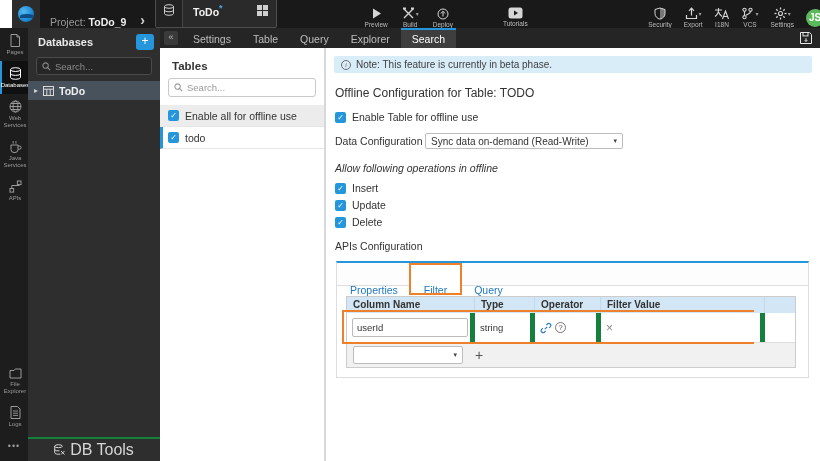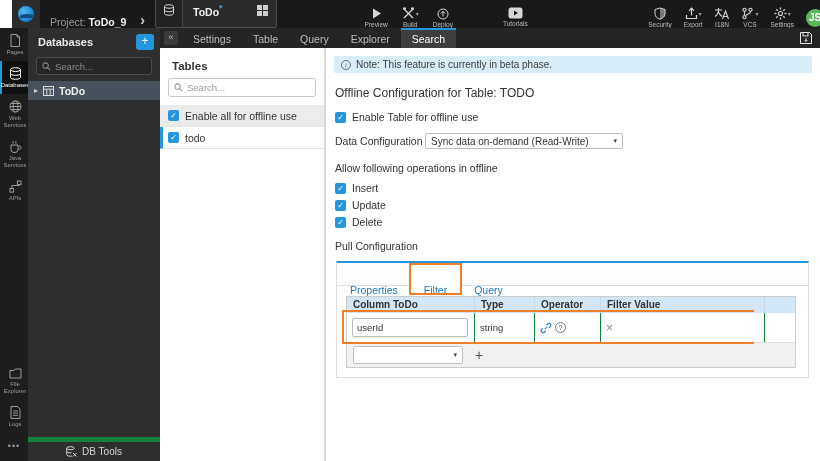--- a/index.html
+++ b/index.html
@@ -43,21 +43,21 @@
   
   .dbpanel { position:absolute; left:28px; top:28px; bottom:0; width:132px; background:#2e2e2e; display:flex; flex-direction:column; }
   .dbp-head { display:flex; align-items:center; padding:6px 6px 4px 10px; }
   .dbp-title { color:#e8e8e8; font-size:11px; font-weight:bold; flex:1; }
   .dbp-add { width:18px; height:16px; background:#2596db; color:#fff; border-radius:3px; font-size:12px; line-height:15px; text-align:center; cursor:pointer; }
   .dbp-search { margin:3px 8px 6px; height:18px; background:#262626; border:1px solid #4a4a4a; border-radius:3px; display:flex; align-items:center; padding:0 5px; }
   .dbp-search input { background:transparent; border:none; outline:none; color:#bdbdbd; font-size:9.5px; width:100%; font-family:inherit; }
   .dbp-search input::placeholder { color:#8a8a8a; }
   .tree-row { display:flex; align-items:center; gap:5px; height:19px; padding:0 6px; background:#47525c; color:#f0f0f0; font-size:10.5px; font-weight:bold; cursor:pointer; }
   .tree-caret { color:#cfcfcf; font-size:8px; }
-  .dbp-footer { margin-top:auto; border-top:5px solid #15803d; height:24px; display:flex; align-items:center; justify-content:center; gap:5px; color:#d6d6d6; font-size:10px; cursor:pointer; }
+  .dbp-footer { margin-top:auto; border-top:2px solid #15803d; height:24px; display:flex; align-items:center; justify-content:center; gap:5px; color:#d6d6d6; font-size:16px; cursor:pointer; }
 
   
   .svc-bar { position:absolute; left:160px; top:28px; right:0; height:20px; background:#252525; display:flex; align-items:stretch; }
   .svc-collapse { width:14px; height:14px; margin:3px 4px 0 4px; background:#3a3a3a; border-radius:2px; color:#bbb; font-size:9px; line-height:13px; text-align:center; cursor:pointer; }
   .svc-tab { padding:0 11px; font-size:10.5px; color:#bdbdbd; line-height:18px; border-top:2px solid transparent; cursor:pointer; }
   .svc-tab.active { background:#3e3e3e; color:#fff; border-top:2px solid #2596db; }
   .svc-save { margin-left:auto; margin-right:7px; display:flex; align-items:center; cursor:pointer; }
 
   
   .tables-panel { position:absolute; left:160px; top:48px; bottom:0; width:165px; background:#fff; border-right:1px solid #d8d8d8; }
@@ -76,37 +76,37 @@
   .main { position:absolute; left:325px; top:48px; right:0; bottom:0; background:#fff; border-left:1px solid #d8d8d8; padding:8px 8px 0 8px; font-size:10.5px; color:#333; }
   .note { background:#d9edf9; border-radius:2px; height:17px; display:flex; align-items:center; gap:5px; padding:0 7px; color:#3d3d3d; font-size:10px; }
   .info-ic { width:10px; height:10px; border:1px solid #6f6f6f; border-radius:50%; color:#6f6f6f; font-size:7px; line-height:8px; text-align:center; font-style:italic; font-family:"Liberation Serif",serif; flex:0 0 auto; }
   .m-title { font-size:12px; color:#333; margin:13px 0 0 1px; }
   .cbrow { display:flex; align-items:center; gap:6px; margin:11px 0 0 1px; }
   .dc-row { display:flex; align-items:center; margin:10px 0 0 1px; }
   .dc-label { width:90px; color:#333; }
   .sel { height:16px; border:1px solid #bdbdbd; border-radius:2px; background:#fff; display:flex; align-items:center; padding:0 5px; font-size:10px; color:#333; cursor:pointer; }
   .sel .caret { margin-left:auto; font-size:7px; color:#444; padding-left:6px; }
   .dc-sel { width:198px; }
-  .ops-label { margin:13px 0 0 1px; }
+  .ops-label { margin:13px 0 0 1px;font-style:italic; }
   .pull-label { margin:12px 0 0 1px; }
 
   
   .card { margin:9px 3px 0 2px; width:473px; border:1px solid #ddd; border-top:2px solid #2596db; background:#fff; }
   .card-tabs { display:flex; align-items:stretch; height:23px; border-bottom:1px solid #ddd; background:#fdfdfd; }
   .ptab { padding:16px 13px; line-height:22px; color:#2079bc; font-size:10.5px; cursor:pointer; position:relative; }
   .ptab.active { background:#fff; border-right:1px solid #e4e4e4; }
   .annot { position:absolute; border:2px solid #ee7f2b; pointer-events:none; z-index:5; }
   .card-body { padding:10px 12px 9px 9px; }
   .ftable { border:1px solid #ccc; width:450px; }
   .frow { display:grid; grid-template-columns:128px 60px 66px 164px 30px; align-items:center; }
   .fhead { background:#d2e6f5; height:16px; }
   .fhead > div { font-size:10px; font-weight:bold; color:#333; padding:0 6px; border-right:1px solid #c3d8e8; line-height:15px; height:100%; }
   .fhead > div:last-child { border-right:none; }
   .fdata { height:29px; position:relative; background:#fff; }
-  .fdata > div { padding:0 5px; border-right:1px solid #15803d; height:100%; display:flex; align-items:center; gap:3px; }
+  .fdata > div { padding:0 5px; border-right:5px solid #15803d; height:100%; display:flex; align-items:center; gap:3px; }
   .fdata > div:last-child { border-right:none; justify-content:center; }
   .fdata input { width:116px; height:19px; border:1px solid #bbb; border-radius:2px; font-size:9.5px; color:#333; padding:0 4px; font-family:inherit; outline:none; }
   .ftype { font-size:9.5px; color:#333;text-align:right; }
   .op-sel { width:58px; height:19px; font-size:8.5px; }
   .chip { background:#e9e9e9; border-radius:2px; font-size:8px; color:#333; padding:2px 3px; white-space:nowrap; letter-spacing:-0.1px; }
   .chip .x { color:#777; margin-left:2px; font-size:8.5px; }
   .help-ic { width:11px; height:11px; border:1px solid #777; border-radius:50%; color:#555; font-size:7.5px; line-height:9px; text-align:center; flex:0 0 auto; cursor:pointer; }
   .rm { color:#888; font-size:12px; cursor:pointer; }
   .ffoot { background:#f1f1f1; height:25px; border-top:1px solid #ddd; display:flex; align-items:center; padding:0 6px; gap:12px; }
   .foot-sel { width:110px; height:18px; }
@@ -387,36 +387,36 @@
     </div>
     <div class="cbrow" style="margin-top:5px;">
       <span class="cb">✓</span>
       <span>Update</span>
     </div>
     <div class="cbrow" style="margin-top:5px;">
       <span class="cb">✓</span>
       <span>Delete</span>
     </div>
 
-    <div class="pull-label">Pull Configuration</div>
+    <div class="pull-label">APIs Configuration</div>
 
     <div class="card">
       <div class="card-tabs">
         <div class="ptab">Properties</div>
         <div class="ptab active">
           <span>Filter</span>
           <div class="annot" style="left:-2px; top:0px; right:-2px; bottom:0px;"></div>
         </div>
         <div class="ptab">Query</div>
       </div>
 
       <div class="card-body">
         <div class="ftable">
           <div class="frow fhead">
-            <div>Column ToDo</div>
+            <div>Column Name</div>
             <div>Type</div>
             <div>Operator</div>
             <div>Filter Value</div>
             <div></div>
           </div>
           <div class="frow fdata">
             <div>
               <input type="text" value="userId" style="">
             </div>
             <div class="ftype">string</div>

